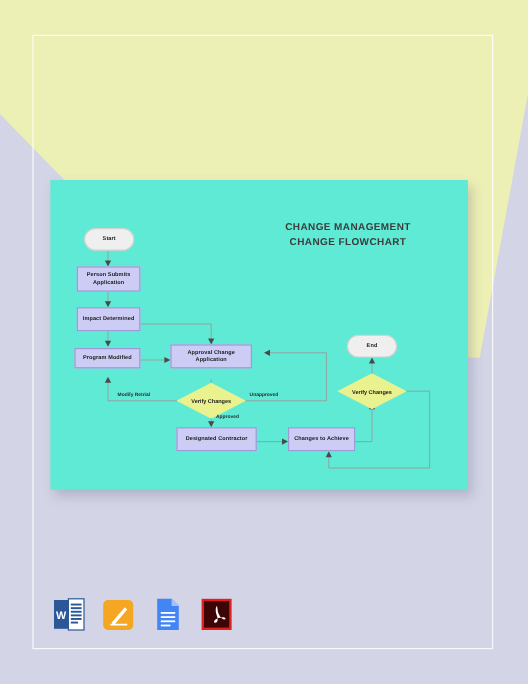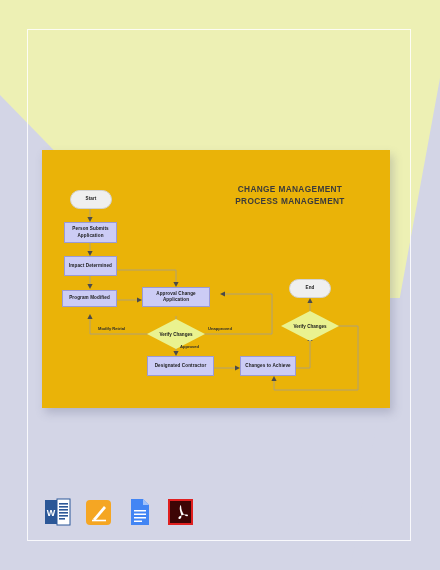--- a/index.html
+++ b/index.html
@@ -32,21 +32,21 @@
   }
   #bg-frame{
     position:absolute;left:27px;top:29px;width:384px;height:512px;
     border:1.5px solid rgba(255,255,255,.85);
     box-sizing:border-box;
     pointer-events:none;
   }
   
   #card{
     position:absolute;left:42px;top:150px;width:348px;height:258px;
-    background:#eab308;
+    background:#5eead4;
     box-shadow:3px 5px 9px rgba(90,95,125,.28);
   }
   #chart-title{
     position:absolute;right:20px;top:34px;width:160px;
     text-align:center;
     font-size:8.3px;font-weight:bold;color:#3b3b3b;
     letter-spacing:.35px;line-height:11.5px;
   }
   
   .node{
@@ -93,21 +93,21 @@
 <div id="bg-yellow"></div>
 <div id="bg-purple-wedge"></div>
 <div id="bg-purple-bottom"></div>
 <div id="bg-purple-right"></div>
 <div id="bg-frame"></div>
 
 <div id="card">
 
   <div id="chart-title">
     <div>CHANGE MANAGEMENT</div>
-    <div>PROCESS MANAGEMENT</div>
+    <div>CHANGE FLOWCHART</div>
   </div>
 
   <svg id="wires" viewBox="0 0 348 258">
 
     <line x1="48" y1="59" x2="48" y2="68"></line>
     <polygon points="48,72 45.4,67 50.6,67"></polygon>
 
     <line x1="48" y1="93" x2="48" y2="102"></line>
     <polygon points="48,106 45.4,101 50.6,101"></polygon>
 

